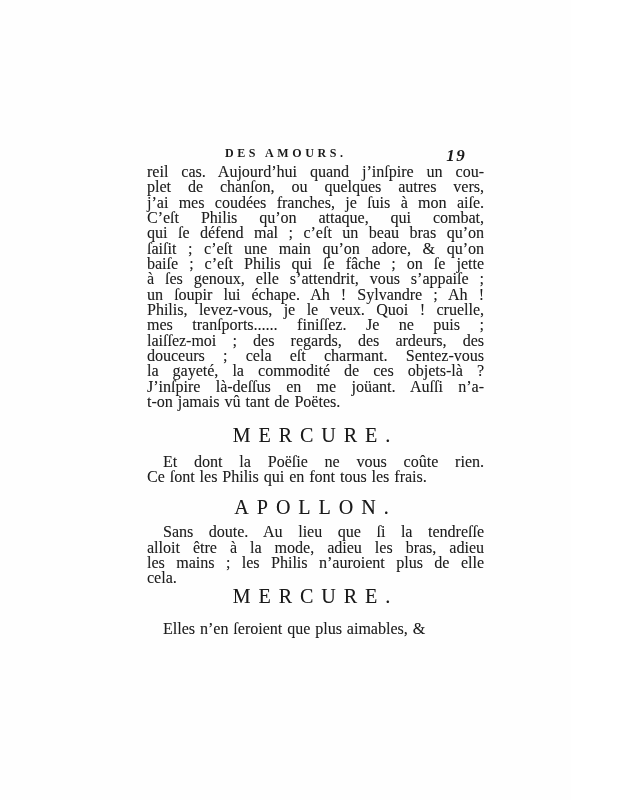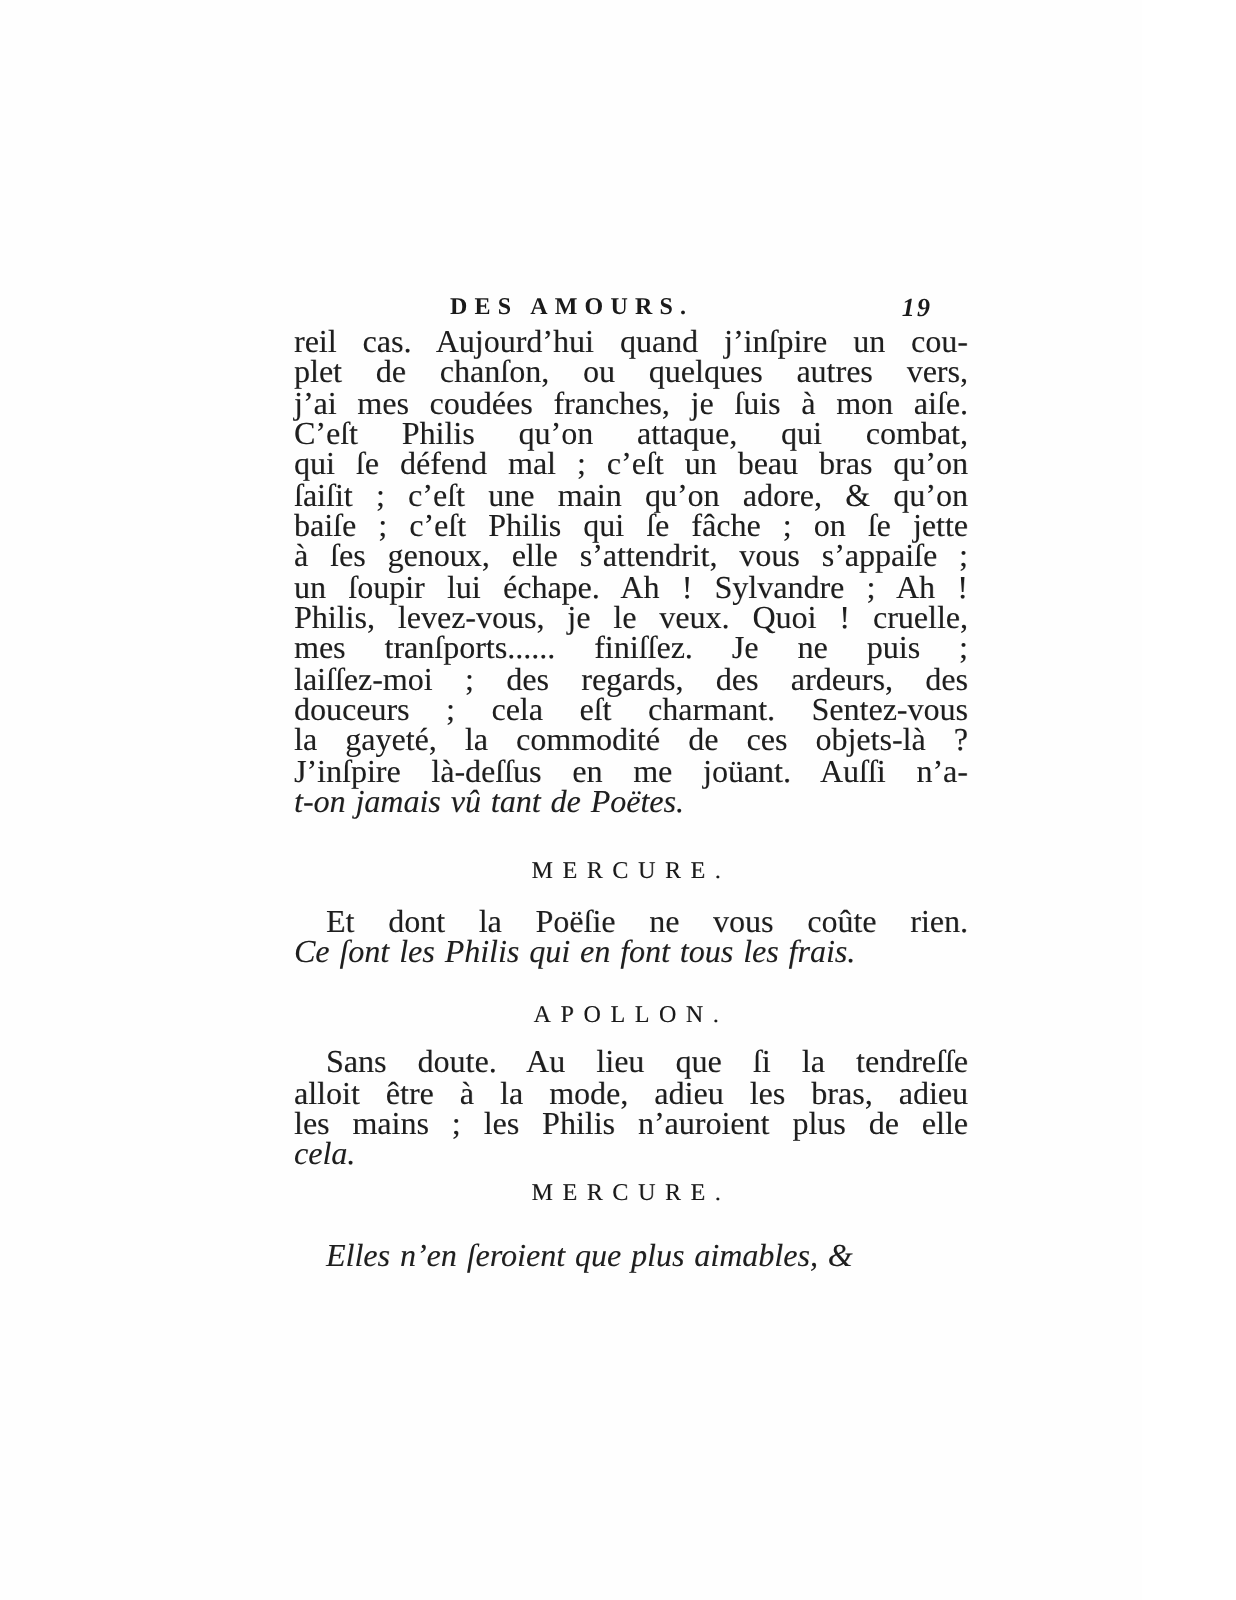--- a/index.html
+++ b/index.html
@@ -36,42 +36,41 @@
     font-weight: bold;
     color: #1a1a1a;
     white-space: nowrap;
   }
   .page-number {
     position: absolute;
     right: 18px;
     top: 0;
     font-style: italic;
     font-weight: bold;
-    font-size: 13px;
+    font-size: 17px;
     letter-spacing: 0.08em;
     color: #1a1a1a;
   }
   .pline {
     margin: 0;
     font-size: 16px;
     line-height: 15.35px;
     text-align: justify;
     text-align-last: justify;
     word-spacing: 0.06em;
     text-shadow: 0.2px 0.2px 0 rgba(25,25,25,0.35);
   }
   .pline.end {
     text-align-last: left;
-    font-style: italic;
   }
   .pline.ind {
     text-indent: 16px;
   }
   .speaker {
-    font-size: 12px;
+    font-size: 20px;
     font-weight: normal;
     line-height: 16px;
     text-align: center;
     letter-spacing: 0.40em;
     color: #191919;
     text-shadow: 0.2px 0.2px 0 rgba(25,25,25,0.4);
   }
   .speaker.m1 { margin: 17px 0 11px 0; }
   .speaker.m2 { margin: 15px 0 9px 0; }
   .speaker.m3 { margin: 2px 0 17px 0; }

